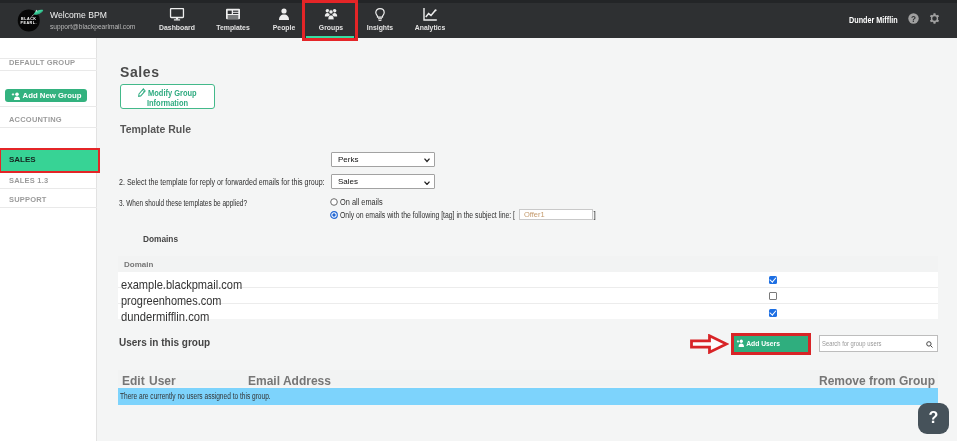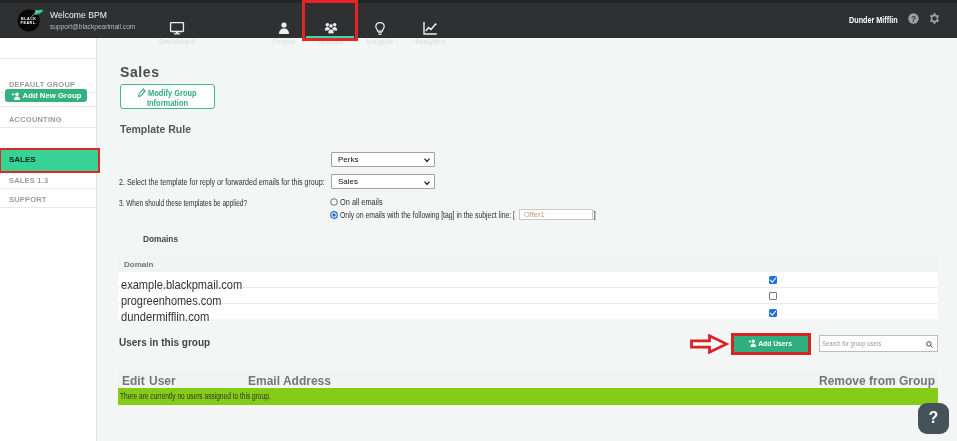--- a/index.html
+++ b/index.html
@@ -6,21 +6,21 @@
   html,body { width:957px; height:441px; overflow:hidden; }
   body { font-family:"Liberation Sans", sans-serif; background:#f4f5f5; position:relative; }
   .abs { position:absolute; }
 
   
   #topbar { position:absolute; left:0; top:0; width:957px; height:38px; background:#2e3032; }
   #topbar .topedge { position:absolute; left:0; top:0; width:957px; height:3px; background:#232527; }
   #logo { position:absolute; left:17px; top:9px; }
   #welcome { position:absolute; left:50px; top:9px; color:#f2f2f2; font-size:9.8px; transform:scaleX(0.88); transform-origin:0 0; white-space:nowrap; }
   #supmail { position:absolute; left:50px; top:21.5px; color:#b9b9b9; font-size:7.2px; transform:scaleX(0.92); transform-origin:0 0; white-space:nowrap; }
-  .nav { position:absolute; top:0; height:38px; text-align:center; color:#e8e8e8;margin-top:14px; }
+  .nav { position:absolute; top:0; height:38px; text-align:center; color:#e8e8e8; }
   .nav .ic { position:absolute; top:8px; left:50%; transform:translateX(-50%); }
   .nav .lb { position:absolute; top:23px; width:100%; font-size:7.8px; font-weight:bold; color:#e3e3e3; transform:scaleX(0.88); }
   #nav-groups-underline { position:absolute; left:306px; top:36px; width:48px; height:2px; background:#35dda2; }
   #groups-redbox { position:absolute; left:302px; top:0px; width:56px; height:41px; border:3px solid #e42527; }
   #dunder { position:absolute; left:849px; top:15px; color:#fff; font-weight:bold; font-size:8.5px; white-space:nowrap; transform:scaleX(0.85); transform-origin:0 50%; }
   .tbicon { position:absolute; top:13px; color:#909090; }
 
   
   #sidebar { position:absolute; left:0; top:38px; width:97px; height:403px; background:#fff; border-right:1px solid #e2e2e2; }
   .side-row { position:absolute; left:0; width:97px; border-bottom:1px solid #e9e9e9; color:#9b9b9b; font-size:7.5px; font-weight:bold; letter-spacing:0.2px; }
@@ -66,20 +66,31 @@
   <div id="supmail">support@blackpearlmail.com</div>
 
   <div class="nav" style="left:149px; width:56px;">
     <svg class="ic" width="15" height="13" viewBox="0 0 15 13">
         <rect x="1" y="0.5" width="13" height="9" rx="1" fill="none" stroke="#eee" stroke-width="1.4"></rect>
         <rect x="6.4" y="9.5" width="2.2" height="2" fill="#eee"></rect>
         <rect x="4.4" y="11.3" width="6.2" height="1.2" fill="#eee"></rect>
       </svg>
     <div class="lb">Dashboard</div>
   </div>
+  <div class="nav" style="left:205px; width:56px;">
+    <svg class="ic" width="15" height="12" viewBox="0 0 15 12">
+        <rect x="0.5" y="0.7" width="14" height="10.6" rx="1" fill="#eee"></rect>
+        <rect x="2.2" y="2.6" width="4" height="3.4" fill="#2e3032"></rect>
+        <rect x="7.5" y="2.6" width="5.3" height="1.2" fill="#2e3032"></rect>
+        <rect x="7.5" y="4.8" width="5.3" height="1.2" fill="#2e3032"></rect>
+        <rect x="2.2" y="7.4" width="10.6" height="1.2" fill="#2e3032"></rect>
+        <rect x="2.2" y="9.4" width="10.6" height="1.2" fill="#2e3032"></rect>
+      </svg>
+    <div class="lb">Templates</div>
+  </div>
   <div class="nav" style="left:256px; width:56px;">
     <svg class="ic" width="11" height="12" viewBox="0 0 11 12">
         <circle cx="5.5" cy="3" r="2.6" fill="#eee"></circle>
         <path d="M0.5 12 C0.5 8.2 2.5 6.4 5.5 6.4 C8.5 6.4 10.5 8.2 10.5 12 Z" fill="#eee"></path>
       </svg>
     <div class="lb">People</div>
   </div>
   <div class="nav" style="left:303px; width:56px;">
     <svg class="ic" width="13" height="12" viewBox="0 0 13 12">
         <circle cx="2.9" cy="2.8" r="1.8" fill="#eee"></circle>
@@ -116,21 +127,21 @@
   <svg class="tbicon" style="left:929px;" width="11" height="11" viewBox="0 0 14 14">
       <path fill="#a0a0a0" d="M7 4.1 A2.9 2.9 0 1 0 7 9.9 A2.9 2.9 0 1 0 7 4.1 M5.8 0.3 L8.2 0.3 L8.55 2.1 A5 5 0 0 1 9.9 2.9 L11.6 2.3 L12.8 4.3 L11.4 5.5 A5 5 0 0 1 11.4 8.5 L12.8 9.7 L11.6 11.7 L9.9 11.1 A5 5 0 0 1 8.55 11.9 L8.2 13.7 L5.8 13.7 L5.45 11.9 A5 5 0 0 1 4.1 11.1 L2.4 11.7 L1.2 9.7 L2.6 8.5 A5 5 0 0 1 2.6 5.5 L1.2 4.3 L2.4 2.3 L4.1 2.9 A5 5 0 0 1 5.45 2.1 Z" fill-rule="evenodd"></path>
     </svg>
 </div>
 
 <div id="nav-groups-underline"></div>
 <div id="groups-redbox"></div>
 
 <div id="sidebar">
   <div class="side-row" style="top:0; height:21px;"></div>
-  <div class="side-row" style="top:34px; height:21px;">
+  <div class="side-row" style="top:12px; height:21px;">
       <span>DEFAULT GROUP</span>
     </div>
   <div class="side-row" style="top:42px; height:27px;"></div>
   <div class="side-row" style="top:69px; height:21px;">
       <span>ACCOUNTING</span>
     </div>
   <div class="side-row" style="top:111px; height:21px;"></div>
   <div class="side-row" style="top:132px; height:19px;">
       <span>SALES 1.3</span>
     </div>
@@ -198,38 +209,38 @@
       <span class="cbx on" style="left:651px; top:5px;"></span>
     </div>
 </div>
 
 <h3 class="abs" style="left:119px; top:337px; font-size:10px; color:#454545; font-weight:bold;">Users in this group</h3>
 
 <svg class="abs" style="left:689px; top:334px;" width="40" height="20" viewBox="0 0 40 20">
   <polygon points="2.5,6.8 20.5,6.8 20.5,1.8 37.5,10 20.5,18.2 20.5,13.2 2.5,13.2" fill="#fdfdfd" stroke="#d82427" stroke-width="2.8"></polygon>
 </svg>
 <div class="abs" style="left:730.5px; top:332.5px; width:80px; height:22px; border:3px solid #d82427; background:#fff;">
-  <div style="position:absolute; left:0; top:0; width:74px; height:16px; background:#2fae7e; color:#fff; font-size:7.5px; font-weight:bold; text-align:center; line-height:16px;"><span style="display:inline-block; transform:scaleX(0.9);">
+  <div style="position:absolute; left:0; top:0; width:74px; height:16px; background:#2fae7e; color:#fff; font-size:7.5px; font-weight:bold; text-align:left; line-height:16px;"><span style="display:inline-block; transform:scaleX(0.9);">
     <svg style="vertical-align:-1.5px;" width="9" height="8" viewBox="0 0 9 8">
           <circle cx="5.4" cy="2.3" r="1.8" fill="#fff"></circle>
           <path d="M2.4 8 C2.4 5.6 3.7 4.6 5.4 4.6 C7.1 4.6 8.4 5.6 8.4 8 Z" fill="#fff"></path>
           <path d="M1.7 1.2 L1.7 3.6 M0.5 2.4 L2.9 2.4" stroke="#fff" stroke-width="0.9"></path>
         </svg>
     Add Users</span></div>
 </div>
 <div class="abs" style="left:819px; top:335px; width:119px; height:17px; background:#fff; border:1px solid #bdbdbd; font-size:7.5px; color:#999; line-height:15px;"><span class="cx" style="transform:scaleX(0.78); margin-left:2px;">Search for group users</span>
   <svg style="position:absolute; right:4px; top:5px;" width="7" height="7" viewBox="0 0 7 7">
       <circle cx="2.9" cy="2.9" r="2.2" fill="none" stroke="#444" stroke-width="1"></circle>
       <path d="M4.6 4.6 L6.5 6.5" stroke="#444" stroke-width="1"></path>
     </svg>
 </div>
 
 <div class="abs" style="left:118px; top:370px; width:820px; height:15.5px; background:#f2f3f3; color:#767676; font-weight:bold; font-size:12px;">
   <span class="abs" style="left:4px; top:3.5px;">Edit</span>
   <span class="abs" style="left:31px; top:3.5px;">User</span>
   <span class="abs" style="left:130px; top:3.5px;">Email Address</span>
   <span class="abs" style="right:3px; top:3.5px;">Remove from Group</span>
 </div>
-<div class="abs" style="left:118px; top:388px; width:820px; height:16.5px; background:#84cc16; font-size:8.3px; color:#333;">
+<div class="abs" style="left:118px; top:388px; width:820px; height:16.5px; background:#7dd3fc; font-size:8.3px; color:#333;">
   <span class="abs cx" style="left:2px; top:2.5px; transform:scaleX(0.793);">There are currently no users assigned to this group.</span>
 </div>
 
 <div id="helpbtn">?</div>
 
 </body></html>

